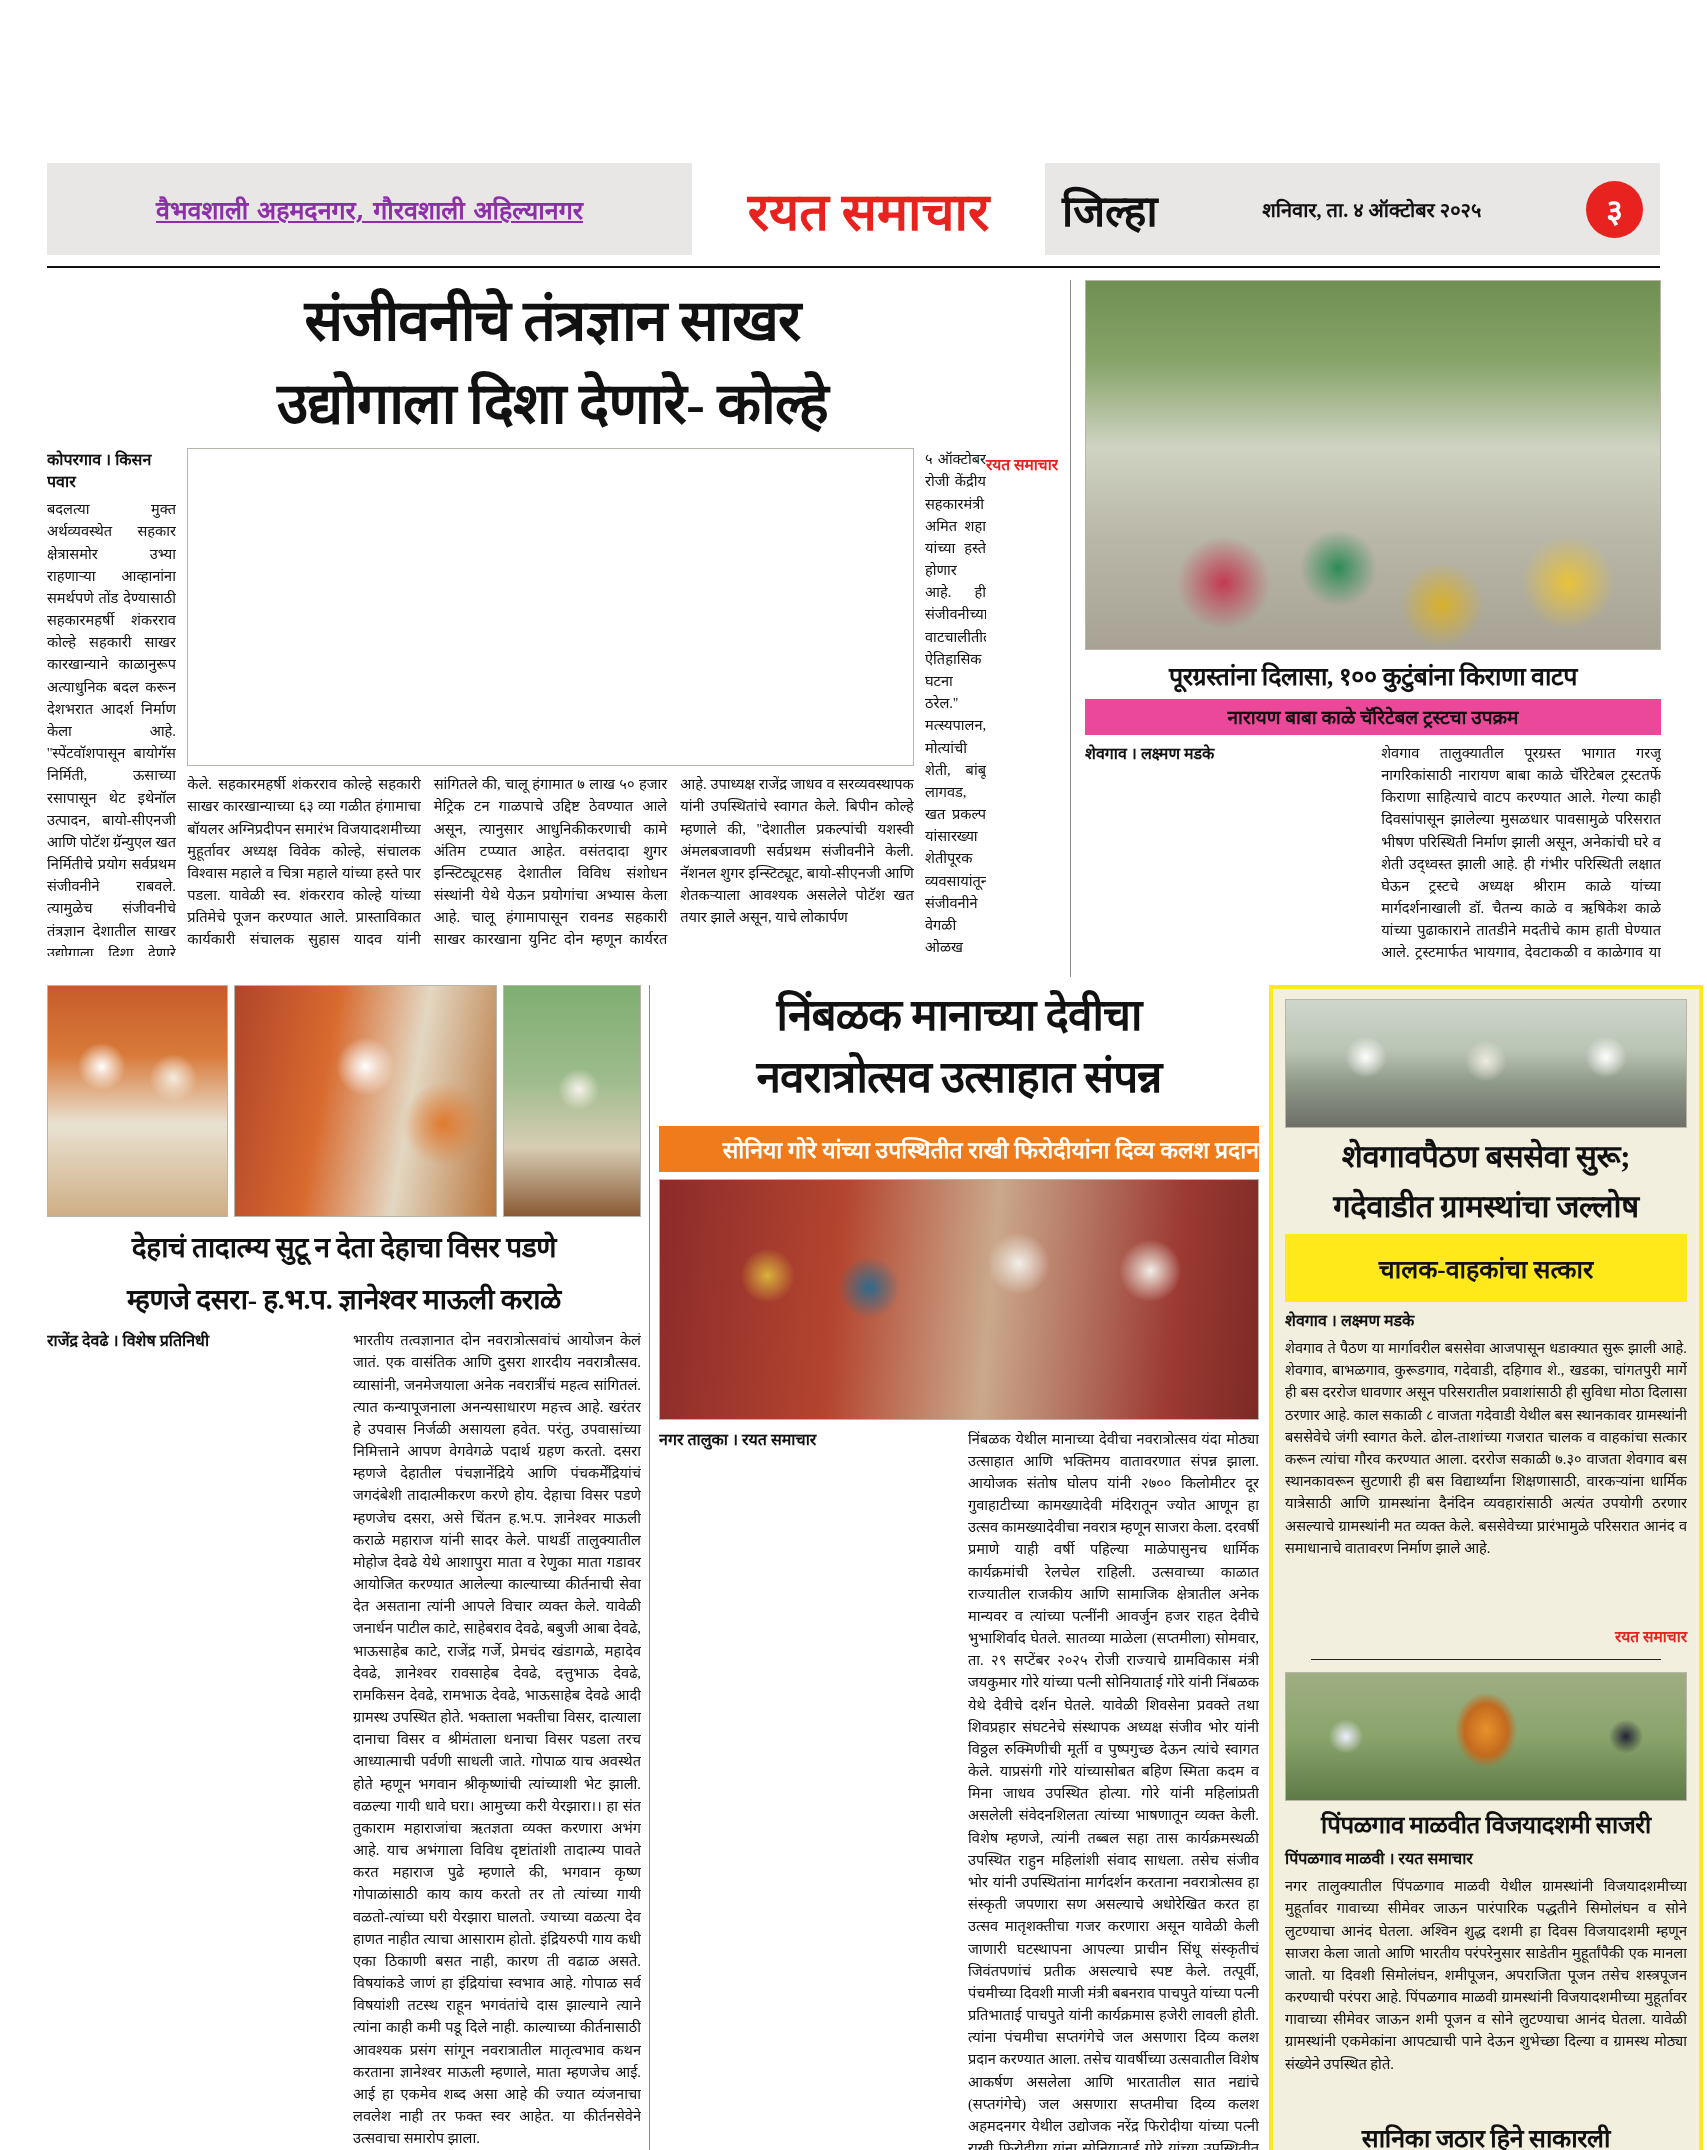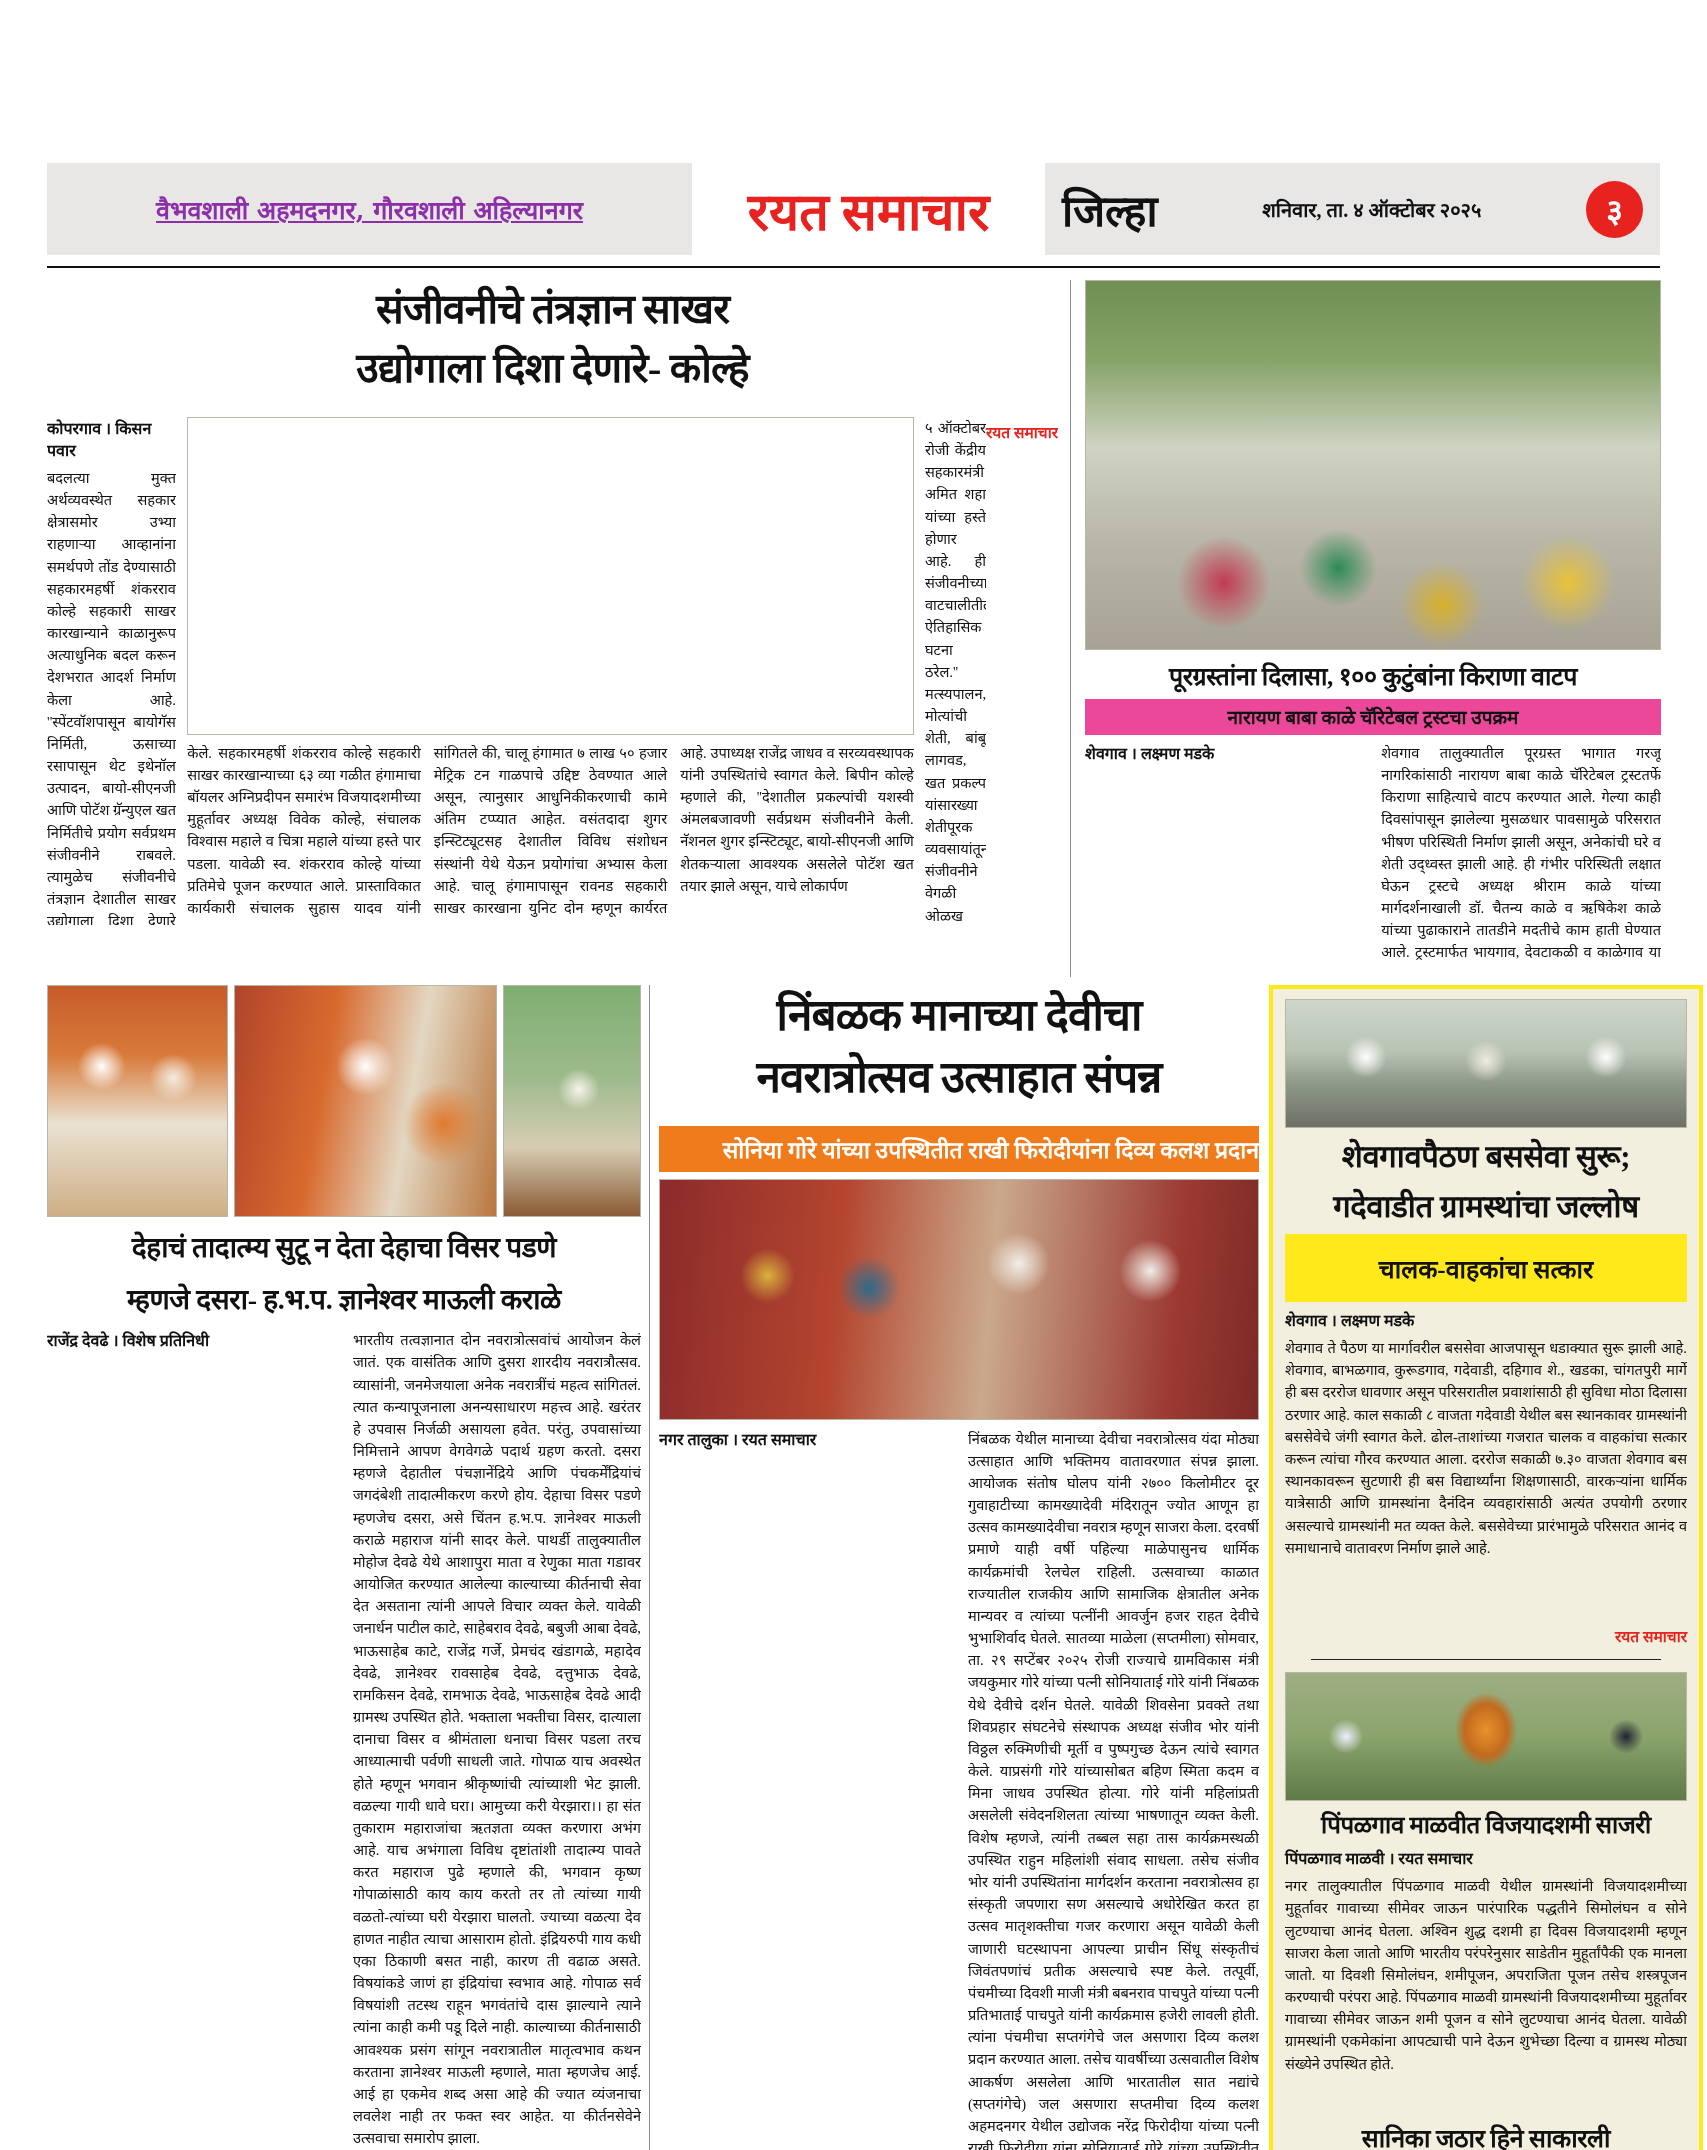--- a/index.html
+++ b/index.html
@@ -19,22 +19,22 @@
 
   
   .byline { font-weight:bold; font-size:16px; margin-bottom:6px; }
   .body { font-size:14.6px; line-height:1.52; text-align:justify; overflow:hidden; }
   .endmark { color:#e8231f; font-weight:bold; font-size:15.5px; text-align:right; margin-top:4.3px; }
   .photo { width:100%; border:0.4px solid #b9b5a8; }
   .vdiv { position:absolute; width:1.3px; background:#8a8a8a; }
 
   
   .art-a { position:absolute; left:47px; top:280px; width:1011px; height:697px; overflow:hidden; }
-  .a-hl { text-align:center; font-weight:bold; font-size:41px; line-height:1.45; letter-spacing:-0.9px; }
-  .a-row { display:flex; gap:11.2px; margin-top:18px; height:508px; }
+  .a-hl { text-align:center; font-weight:bold; font-size:57px; line-height:1.45; letter-spacing:-0.9px; }
+  .a-row { display:flex; gap:11.2px; margin-top:3px; height:508px; }
   .a-col1 { flex:0 0 129px; display:flex; flex-direction:column; overflow:hidden; }
   .a-mid { flex:1; display:flex; flex-direction:column; overflow:hidden; }
   .ph-a { height:318px;
     background:
       radial-gradient(ellipse 112px 181px at 36% 38%, #3f7a3c 0%, #579а4e 35%, rgba(87,146,78,0) 70%),
       radial-gradient(ellipse 103px 163px at 47% 30%, #4c8648 0%, rgba(76,134,72,0) 68%),
       radial-gradient(ellipse 129px 142px at 88% 55%, #f4f2ee 0%, #e4e0d4 60%, rgba(228,224,212,0) 100%),
       radial-gradient(ellipse 224px 112px at 25% 88%, #f1eee8 0%, rgba(241,238,232,0) 80%),
       linear-gradient(100deg, #e9e5db 0%, #e2dfd3 35%, #d8d5c9 65%, #efece4 100%); }
   .a-mid-text { margin-top:6.9px; column-count:3; column-gap:13px; flex:1; }

